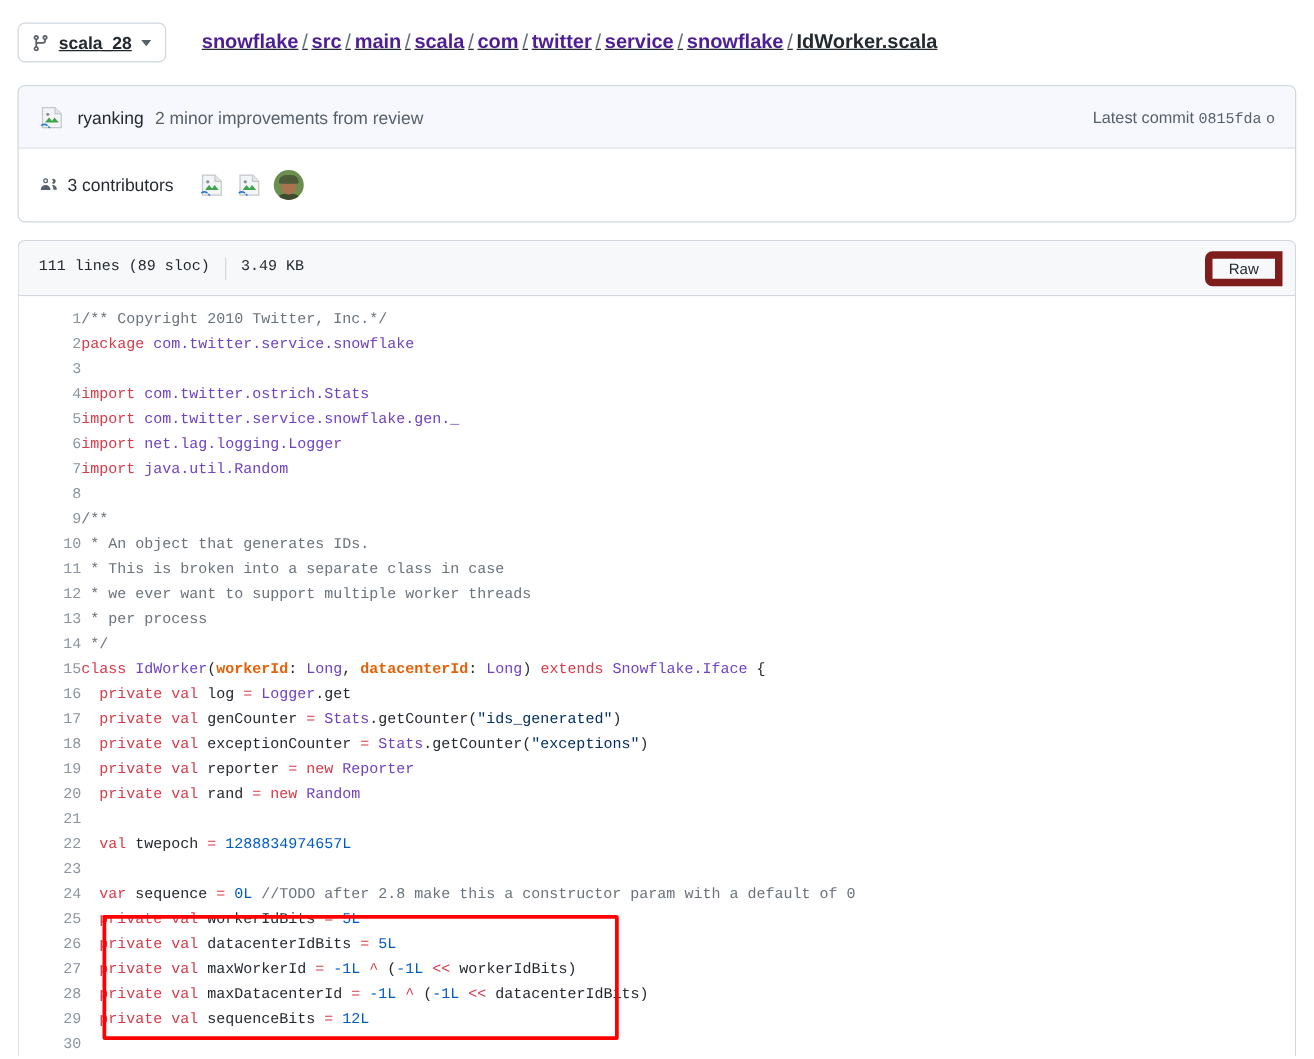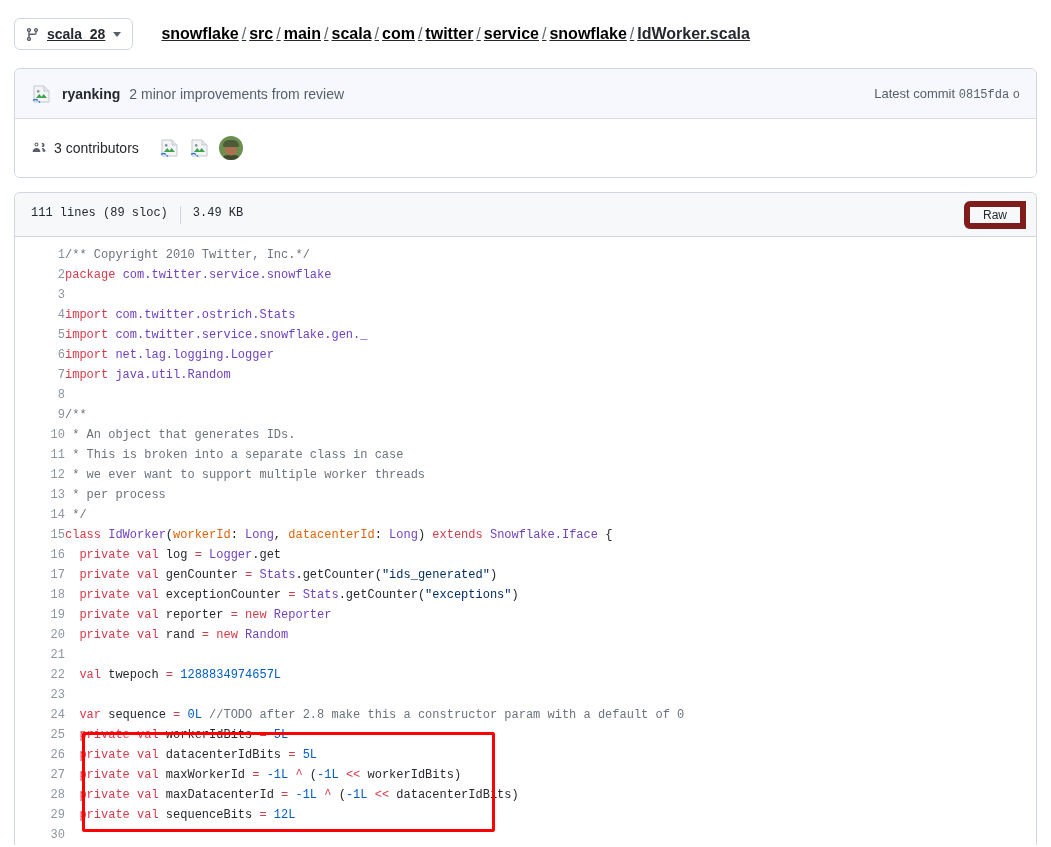--- a/index.html
+++ b/index.html
@@ -45,21 +45,21 @@
     margin-left: 1px;
   }
   .breadcrumb {
     margin-left: 28px;
     font-size: 16px;
     line-height: 1.3;
     white-space: nowrap;
     color: #24292f;
   }
   .breadcrumb .crumb-link {
-    color: #000000;
+    color: #4c1d95;
     font-weight: 600;
     text-decoration: none;
     cursor: pointer;
   }
   .breadcrumb .crumb-sep { color: #636c76; font-weight: 400; padding: 0 3px; }
   .breadcrumb .crumb-final { color: #24292f; font-weight: 600; }
 
   
   .card {
     margin: 0 14px;
@@ -70,21 +70,21 @@
   }
   .commit-row {
     display: flex;
     align-items: center;
     background: #f6f8fe;
     border-bottom: 1px solid #d8dee4;
     height: 50px;
     padding: 0 16px;
   }
   .commit-left { display: flex; align-items: center; gap: 9px; flex: 1 1 auto; min-width: 0; }
-  .commit-author { font-size: 14px; font-weight: 700; color: #24292f; }
+  .commit-author { font-size: 14px; font-weight: 400; color: #24292f; }
   .commit-msg { font-size: 14px; color: #57606a; }
   .commit-right {
     font-size: 13px;
     color: #57606a;
     white-space: nowrap;
     flex: 0 0 auto;
     padding-left: 12px;
   }
   .commit-right .sha {
     font-family: "Liberation Mono", monospace;
@@ -222,21 +222,21 @@
     cursor: pointer;
   }
   td.cl {
     padding-left: 10px;
     color: #24292f;
   }
 
   
   .k  { color: #d73a49; }  
   .n  { color: #6f42c1; }  
-  .pr { color: #e36209; }  
+  .pr { color: #e36209; font-weight: bold; }  
   .s  { color: #032f62; }  
   .nu { color: #005cc5; }  
   .c  { color: #6a737d; }  
 
   
   .anno-box {
     position: absolute;
     left: 82px;
     top: 732px;
     width: 413px;

